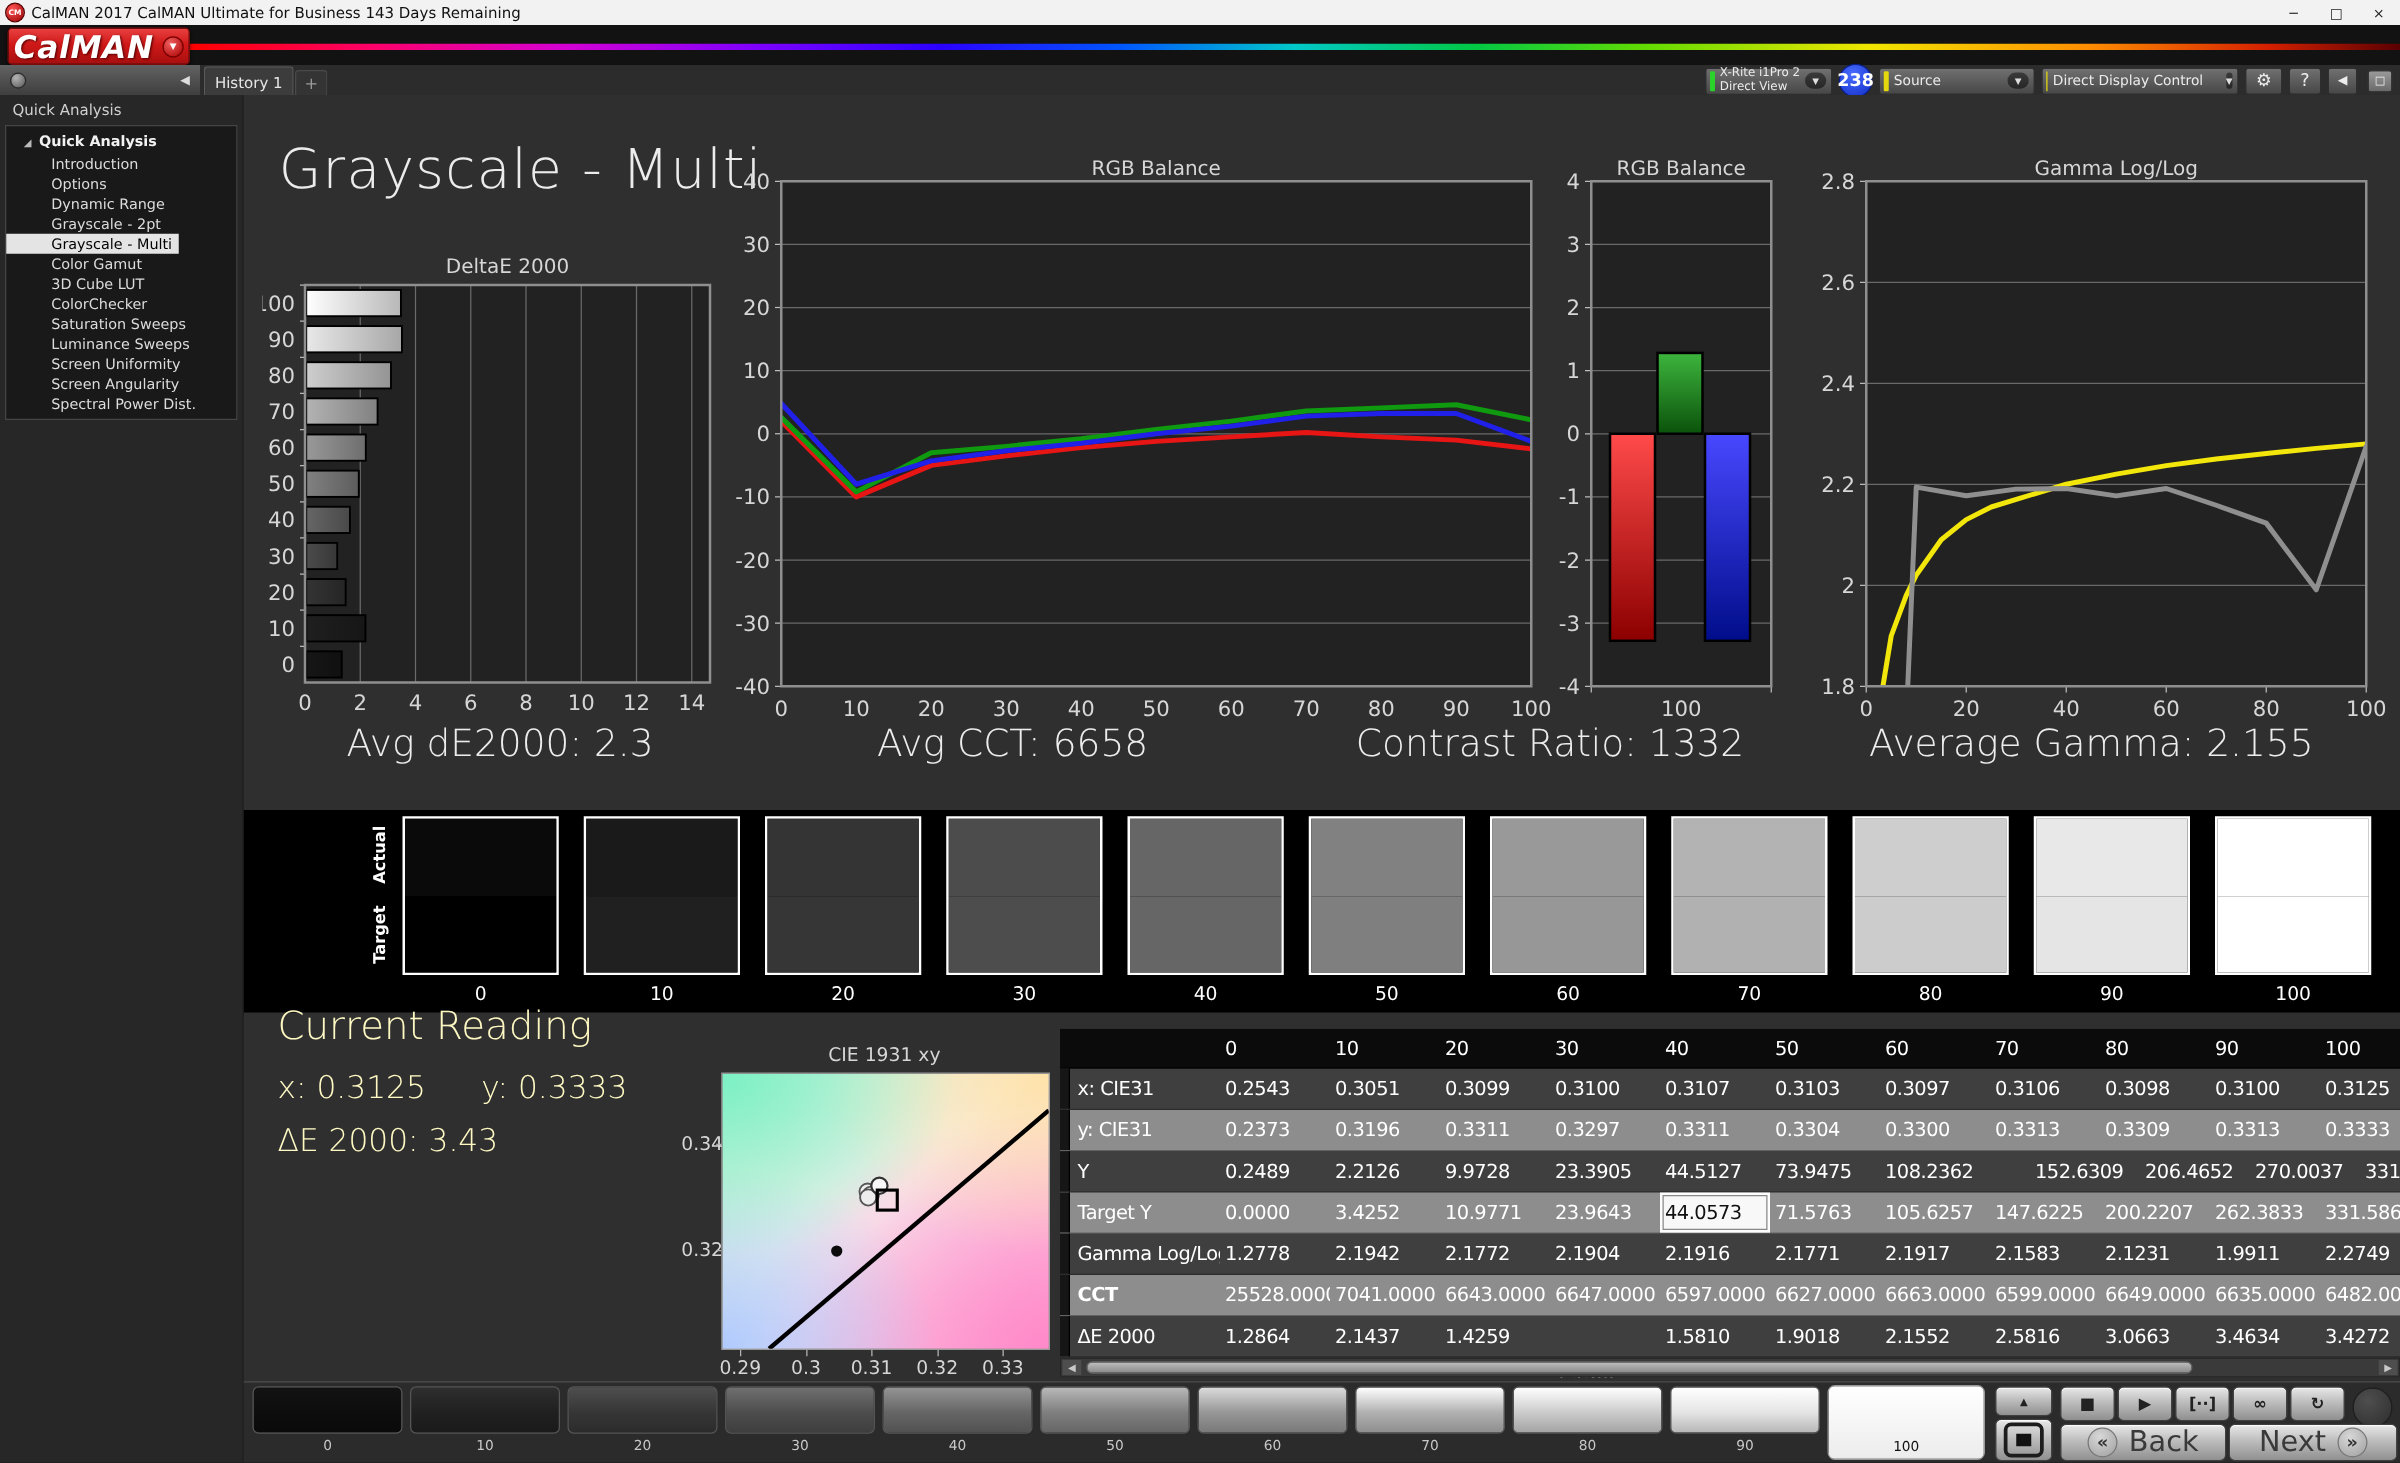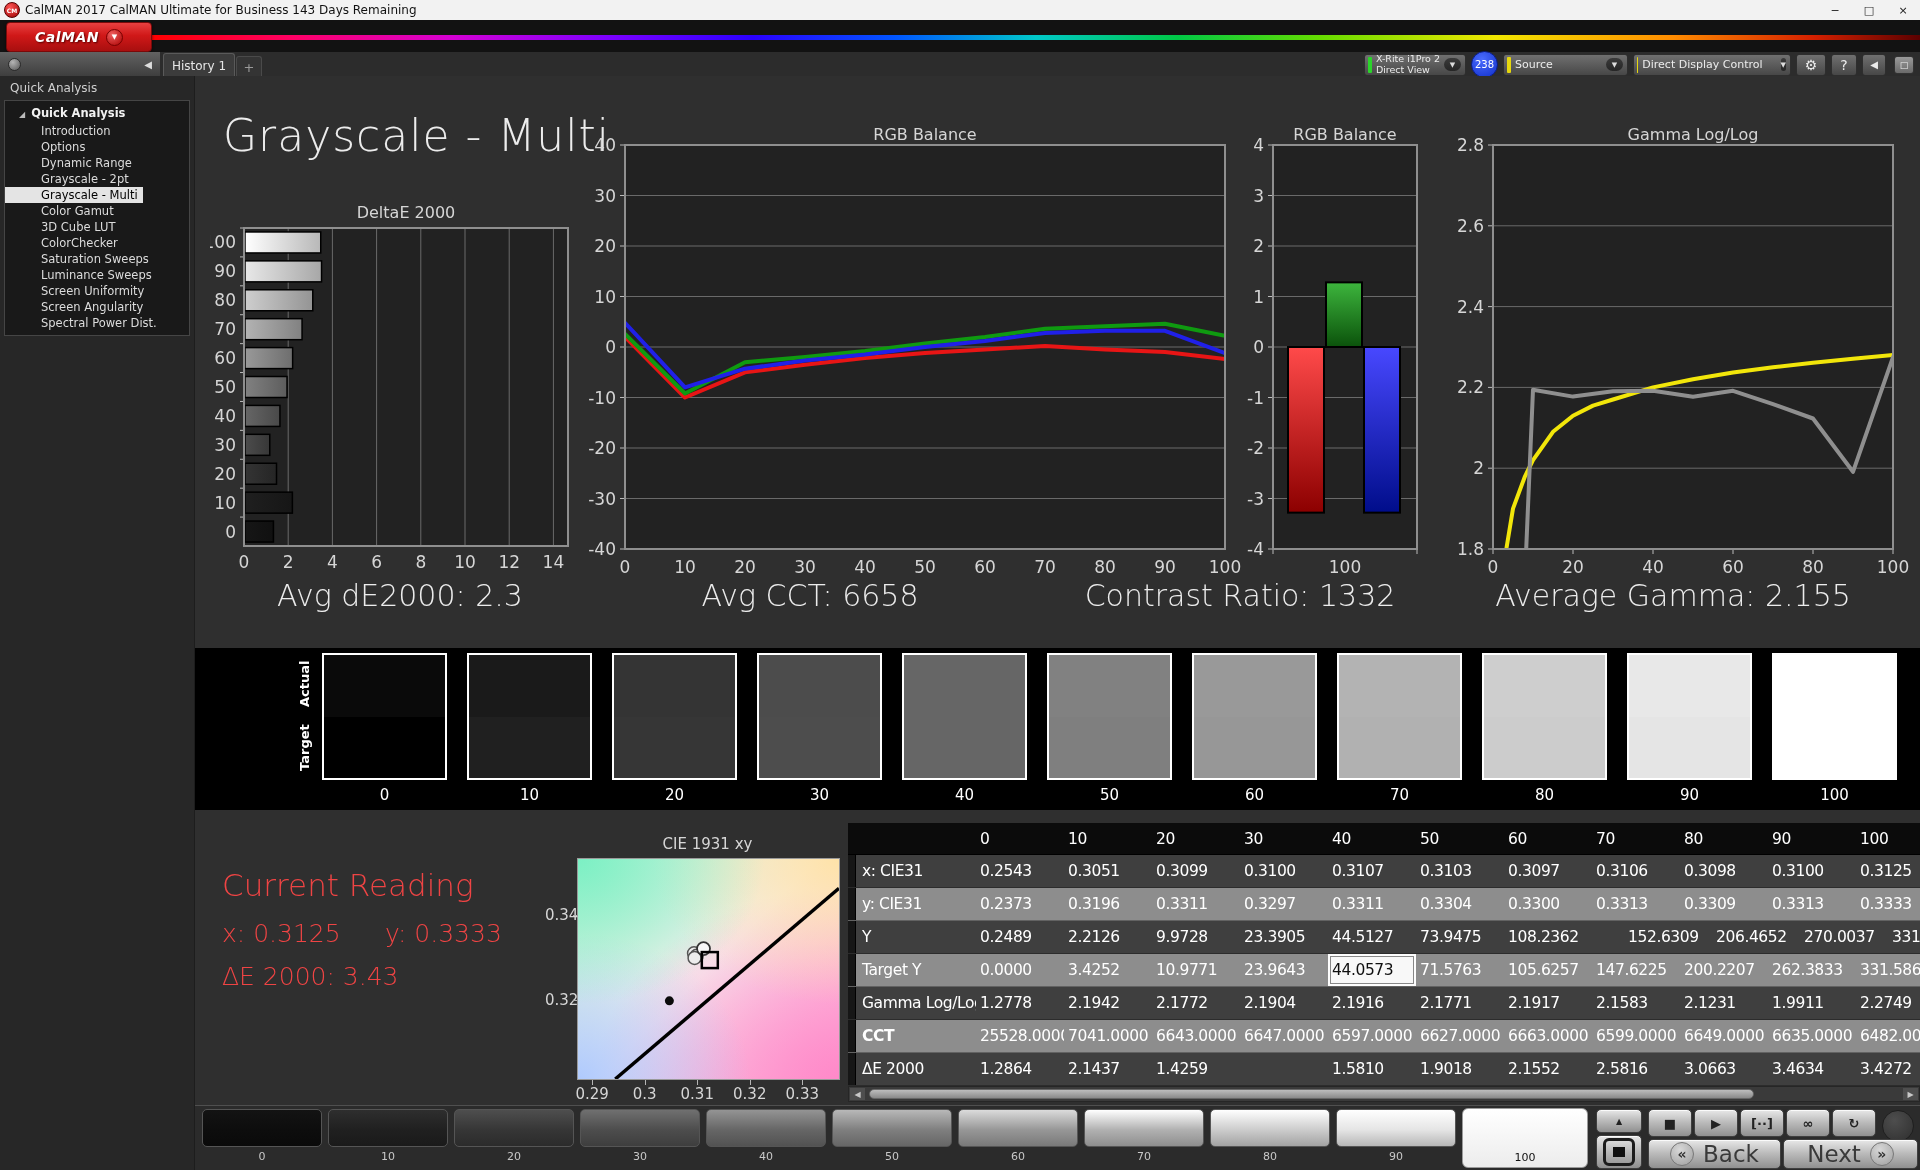--- a/index.html
+++ b/index.html
@@ -15,21 +15,21 @@
   .winbtn{width:34px;text-align:center;font-size:11px;color:#222;}
   
   .logobar{position:absolute;left:0;top:20px;width:1920px;height:32px;background:#121212;}
   .rainbow{position:absolute;left:152px;top:15px;right:0;height:5px;
     background:linear-gradient(90deg,#ff0000 0%,#ff0066 8%,#d400d4 17%,#7a00ff 26%,#2a00ff 34%,#0055ff 42%,
       #00c8c8 50%,#00c846 58%,#64dc00 66%,#f0e600 76%,#ff8c00 86%,#d42000 94%,#5a0000 100%);}
   .logo{position:absolute;left:6px;top:2px;width:144px;height:28px;
         background:linear-gradient(180deg,#e84040 0%,#d01818 45%,#a80f0f 100%);
         border:1px solid #7a0a0a;border-radius:4px;display:flex;align-items:center;justify-content:center;
         box-shadow:0 1px 3px rgba(0,0,0,.6);}
-  .logo-text{color:#fff;font-size:14px;font-weight:bold;font-style:italic;letter-spacing:.5px;text-shadow:1px 1px 2px #500;}
+  .logo-text{color:#fff;font-size:25px;font-weight:bold;font-style:italic;letter-spacing:.5px;text-shadow:1px 1px 2px #500;}
   .logo-dd{width:15px;height:15px;border-radius:50%;background:radial-gradient(circle at 35% 30%,#f06060,#a00);
            margin-left:7px;color:#fff;font-size:7px;display:flex;align-items:center;justify-content:center;border:1px solid #700;}
   
   .tabrow{position:absolute;left:0;top:52px;width:1920px;height:24px;background:#2c2c2c;border-bottom:1px solid #1f1f1f;}
   .panelhead{position:absolute;left:0;top:0;width:160px;height:24px;background:linear-gradient(180deg,#626262,#3e3e3e);
              display:flex;align-items:center;justify-content:space-between;padding:0 8px;box-sizing:border-box;}
   .pdot{width:11px;height:11px;border-radius:50%;background:radial-gradient(circle at 35% 30%,#b5b5b5,#555);border:1px solid #2b2b2b;}
   .pcol{color:#ddd;font-size:10px;}
   .tab{position:absolute;left:163px;top:1px;width:70px;height:23px;background:#3c3c3c;border:1px solid #5a5a5a;border-bottom:none;
        border-radius:3px 3px 0 0;color:#e6e6e6;font-size:12px;display:flex;align-items:center;justify-content:center;}
@@ -37,21 +37,21 @@
            border-radius:3px 3px 0 0;color:#9a9a9a;font-size:13px;display:flex;align-items:center;justify-content:center;}
   .topctl{position:absolute;right:34px;top:1px;height:23px;display:flex;gap:5px;align-items:center;}
   .ctlbtn{height:22px;background:linear-gradient(180deg,#707070,#474747);border:1px solid #2e2e2e;border-radius:3px;
           display:flex;align-items:center;color:#ececec;box-sizing:border-box;}
   .accent{width:4px;height:16px;margin:0 4px 0 3px;border-radius:1px;}
   .ctl2line{font-size:9.5px;line-height:10.5px;white-space:nowrap;}
   .ctl1line{font-size:11px;white-space:nowrap;padding-right:14px;}
   .chev{width:17px;height:13px;background:linear-gradient(180deg,#3a3a3a,#262626);border-radius:7px;margin:0 4px;
         color:#ddd;font-size:7px;display:flex;align-items:center;justify-content:center;}
   .badge{width:25px;height:25px;border-radius:50%;background:radial-gradient(circle at 40% 30%,#4a6cff,#102ec8);
-         border:1px solid #0a1e8a;color:#fff;font-size:10px;font-weight:normal;display:flex;align-items:center;justify-content:center;}
+         border:1px solid #0a1e8a;color:#fff;font-size:14px;font-weight:bold;display:flex;align-items:center;justify-content:center;}
   .sqbtn{width:30px;justify-content:center;font-size:14px;}
   .edgebtn{position:absolute;right:6px;top:4px;width:18px;height:16px;background:linear-gradient(180deg,#9a9a9a,#6a6a6a);
            border:1px solid #333;border-radius:3px;color:#eee;font-size:9px;display:flex;align-items:center;justify-content:center;}
   
   .sidebar{position:absolute;left:0;top:76px;width:195px;height:1094px;background:#272727;border-right:1px solid #1d1d1d;box-sizing:border-box;}
   .sb-head{padding:5px 10px;font-size:12px;color:#cfcfcf;}
   .tree{position:absolute;left:4px;top:24px;width:186px;background:#191919;border:1px solid #454545;padding:4px 0;box-sizing:border-box;}
   .titem{font-size:11.5px;line-height:16px;color:#dcdcdc;padding-left:36px;white-space:nowrap;}
   .titem.root{padding-left:14px;font-weight:bold;color:#f2f2f2;}
   .tri{display:inline-block;margin-right:6px;font-size:8px;color:#bbb;}
@@ -69,21 +69,21 @@
   
   .strip{position:absolute;left:0;top:572px;width:1725px;height:162px;background:#000;}
   .rotlab{position:absolute;left:102px;width:16px;color:#fff;font-size:13px;font-weight:bold;
           writing-mode:vertical-rl;transform:rotate(180deg);text-align:center;}
   #rot-actual{top:5px;height:62px;} #rot-target{top:68px;height:63px;}
   .mswatch{position:absolute;top:5px;width:125px;height:127px;border:2px solid #fff;box-sizing:border-box;
            display:flex;flex-direction:column;}
   .mhalf{flex:1;}
   .mlabel{position:absolute;top:138px;width:125px;text-align:center;color:#fff;font-size:15px;}
   
-  .current{position:absolute;left:27px;top:791px;color:#ef4444;}
+  .current{position:absolute;left:27px;top:727px;color:#fef9c3;}
   .cr-title{font-size:31px;font-weight:200;margin-bottom:16px;}
   .cr-row{position:relative;font-size:25px;font-weight:200;margin-bottom:14px;width:340px;white-space:nowrap;}
   .cr-b{position:absolute;left:163px;}
   
   .cie{position:absolute;left:350px;top:759px;width:340px;height:280px;}
   .cie-title{position:absolute;top:0;left:32px;width:261px;text-align:center;font-size:15px;color:#d6d6d6;}
   .cie-plot{position:absolute;left:32px;top:23px;width:261px;height:220px;border:1px solid #9a9a9a;box-sizing:content-box;
     background:
       radial-gradient(130% 120% at 0% 0%, rgba(120,240,195,.95) 0%, rgba(120,240,195,0) 55%),
       radial-gradient(130% 120% at 100% 0%, rgba(255,226,165,.95) 0%, rgba(255,226,165,0) 55%),

